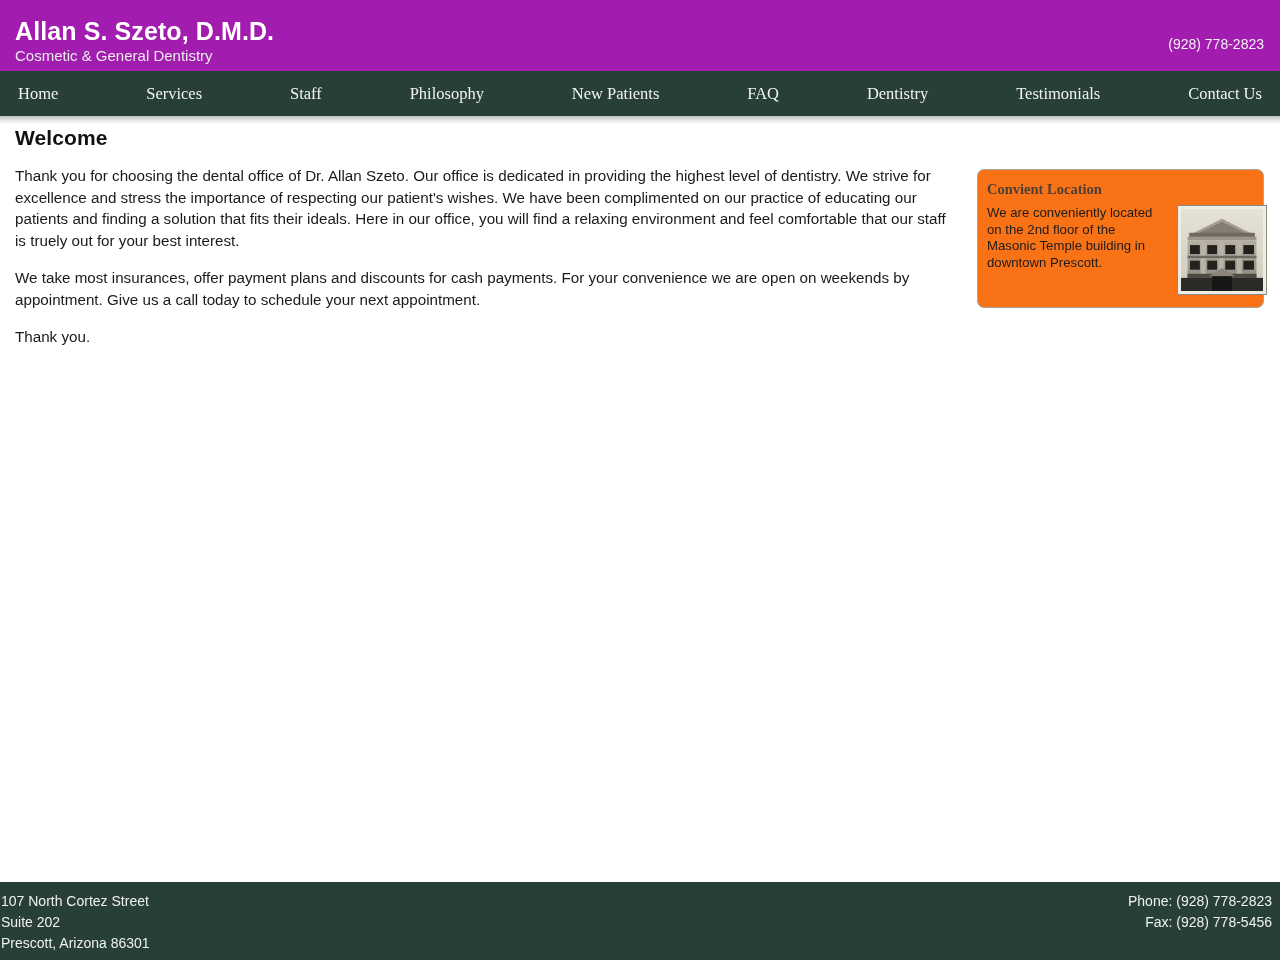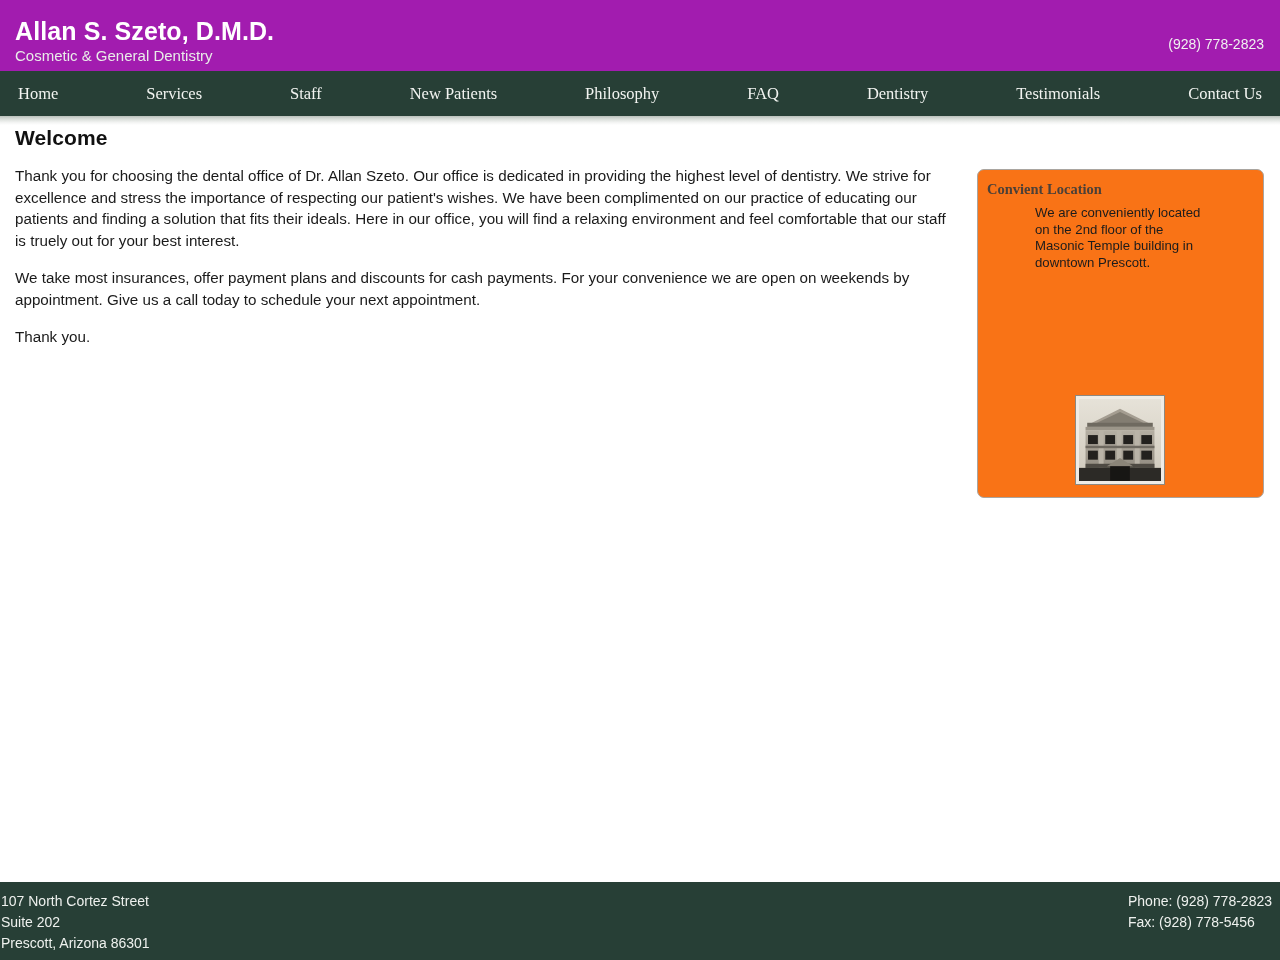--- a/index.html
+++ b/index.html
@@ -148,23 +148,22 @@
   .card-heading {
     margin: 0 0 7px 0;
     font-family: "Liberation Serif", serif;
     font-size: 14.5px;
     font-weight: bold;
     color: #4b4038;
     line-height: 18px;
   }
   .card-body {
     display: flex;
-    align-items: center;
+    align-items: flex-start;
     gap: 20px;
-    flex-direction: column;
   }
   .card-text {
     margin: 0;
     font-family: "Liberation Sans", sans-serif;
     font-size: 13.2px;
     line-height: 16.5px;
     color: #1c1c1c;
     width: 170px;
     flex: 0 0 170px;
   }
@@ -194,21 +193,21 @@
   }
   .footer-address {
     position: absolute;
     left: 1px;
     top: 9px;
   }
   .footer-contact {
     position: absolute;
     right: 8px;
     top: 9px;
-    text-align: left;
+    text-align: right;
   }
   .footer-line {
     margin: 0;
     font-family: "Liberation Sans", sans-serif;
     font-size: 14px;
     line-height: 21px;
     color: #eef1ee;
     white-space: nowrap;
   }
 </style>
@@ -230,24 +229,24 @@
       <li class="nav-item">
         <a class="nav-link" href="#">Home</a>
       </li>
       <li class="nav-item">
         <a class="nav-link" href="#">Services</a>
       </li>
       <li class="nav-item">
         <a class="nav-link" href="#">Staff</a>
       </li>
       <li class="nav-item">
+        <a class="nav-link" href="#">Philosophy</a>
+      </li>
+      <li class="nav-item">
         <a class="nav-link" href="#">New Patients</a>
-      </li>
-      <li class="nav-item">
-        <a class="nav-link" href="#">Philosophy</a>
       </li>
       <li class="nav-item">
         <a class="nav-link" href="#">FAQ</a>
       </li>
       <li class="nav-item">
         <a class="nav-link" href="#">Dentistry</a>
       </li>
       <li class="nav-item">
         <a class="nav-link" href="#">Testimonials</a>
       </li>

